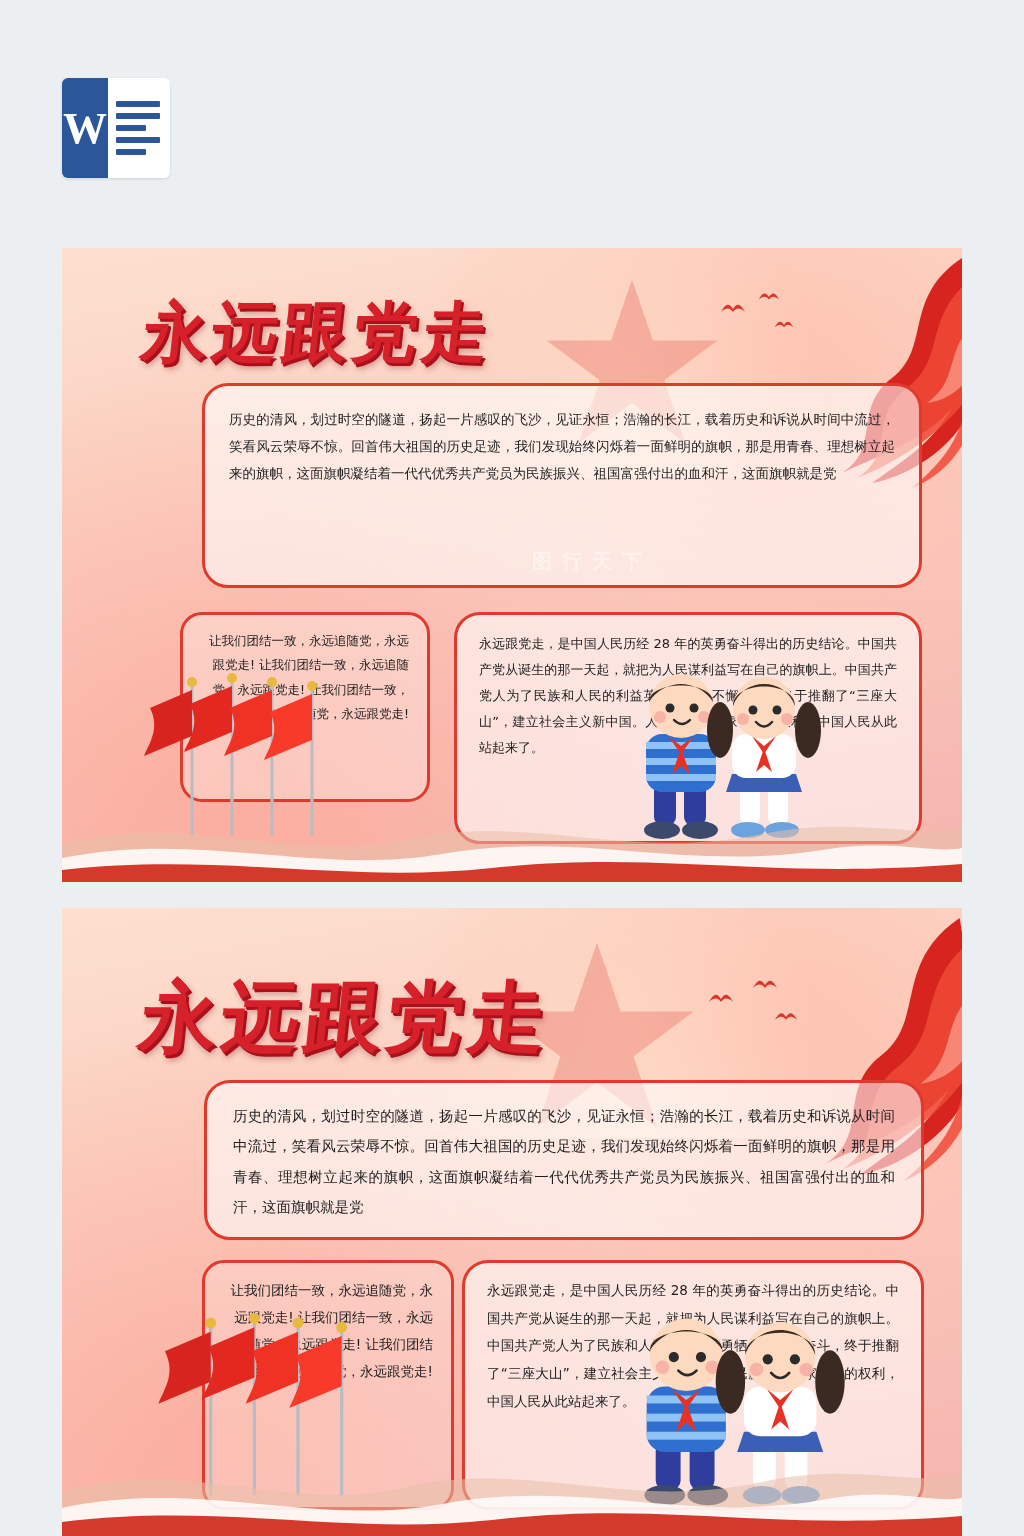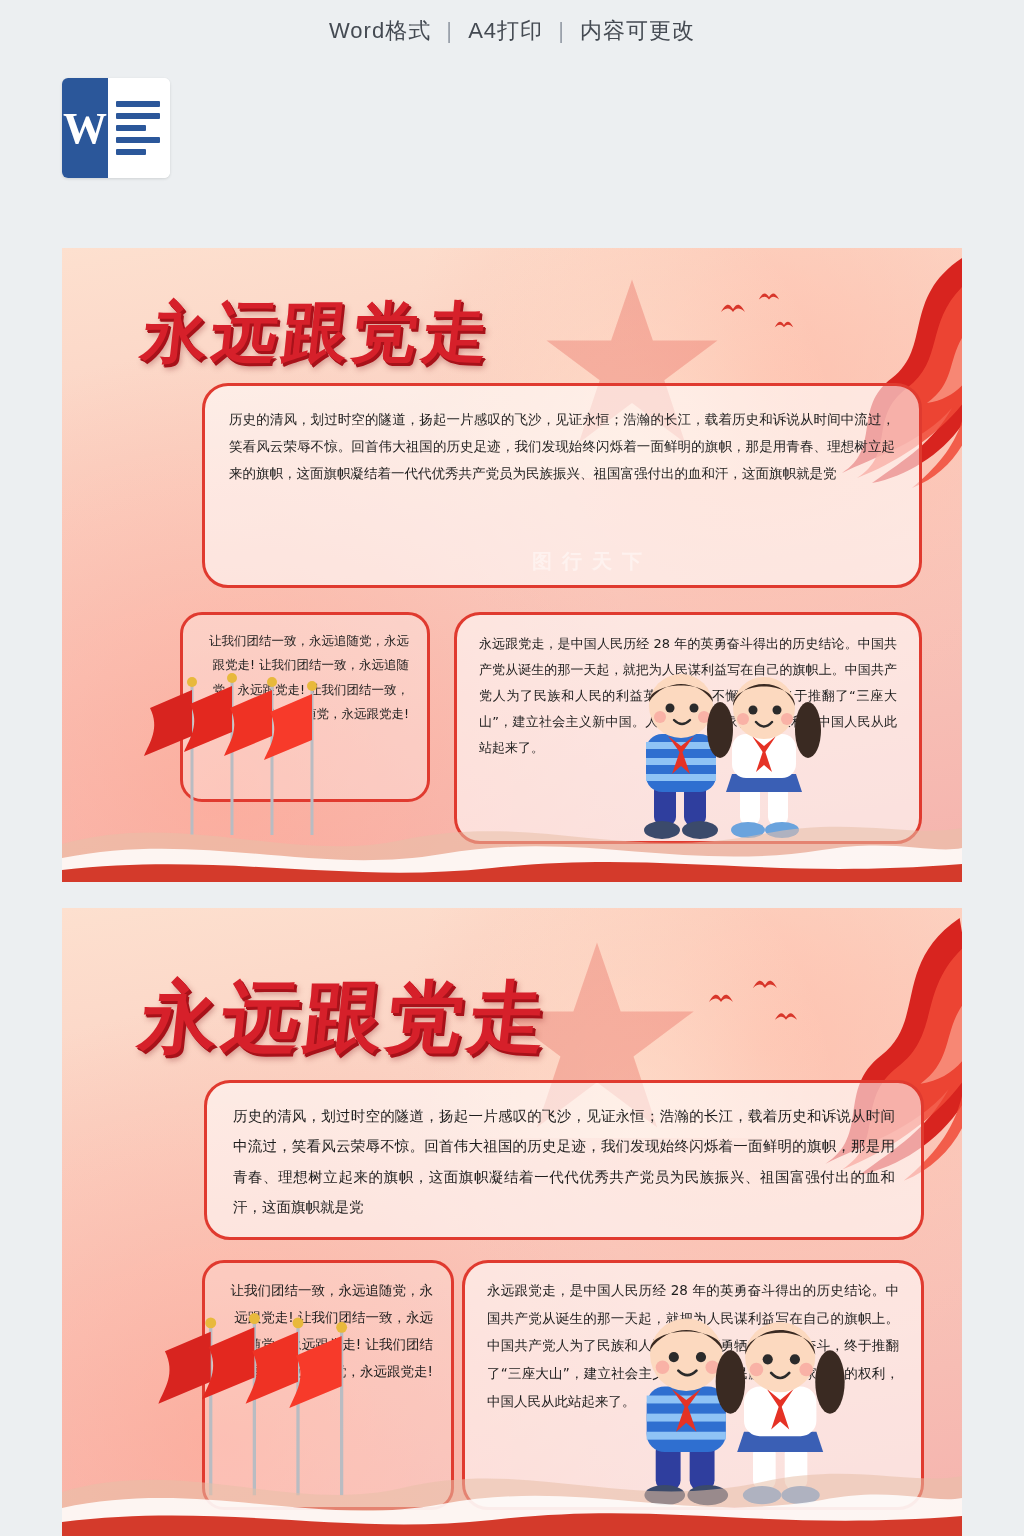--- a/index.html
+++ b/index.html
@@ -229,27 +229,20 @@
 <div class="header">
   <div class="word-logo">
     <div class="wl-left">W</div>
     <div class="wl-right">
       <i></i>
         <i></i>
         <i class="short"></i>
         <i></i>
         <i class="short"></i>
     </div>
-  </div>
-  <div class="header-sub">
-    <span>Word格式</span>
-    <span class="sep">|</span>
-    <span>A4打印</span>
-    <span class="sep">|</span>
-    <span>内容可更改</span>
   </div>
 </div>
 
 <div class="poster poster-1">
   <div class="sun"></div>
 
   <div class="star-bg">
     <svg viewBox="0 0 100 100">
         <polygon points="50,4 61,36 95,36 67,57 78,90 50,69 22,90 33,57 5,36 39,36" fill="#e5554a"></polygon>
       </svg>

